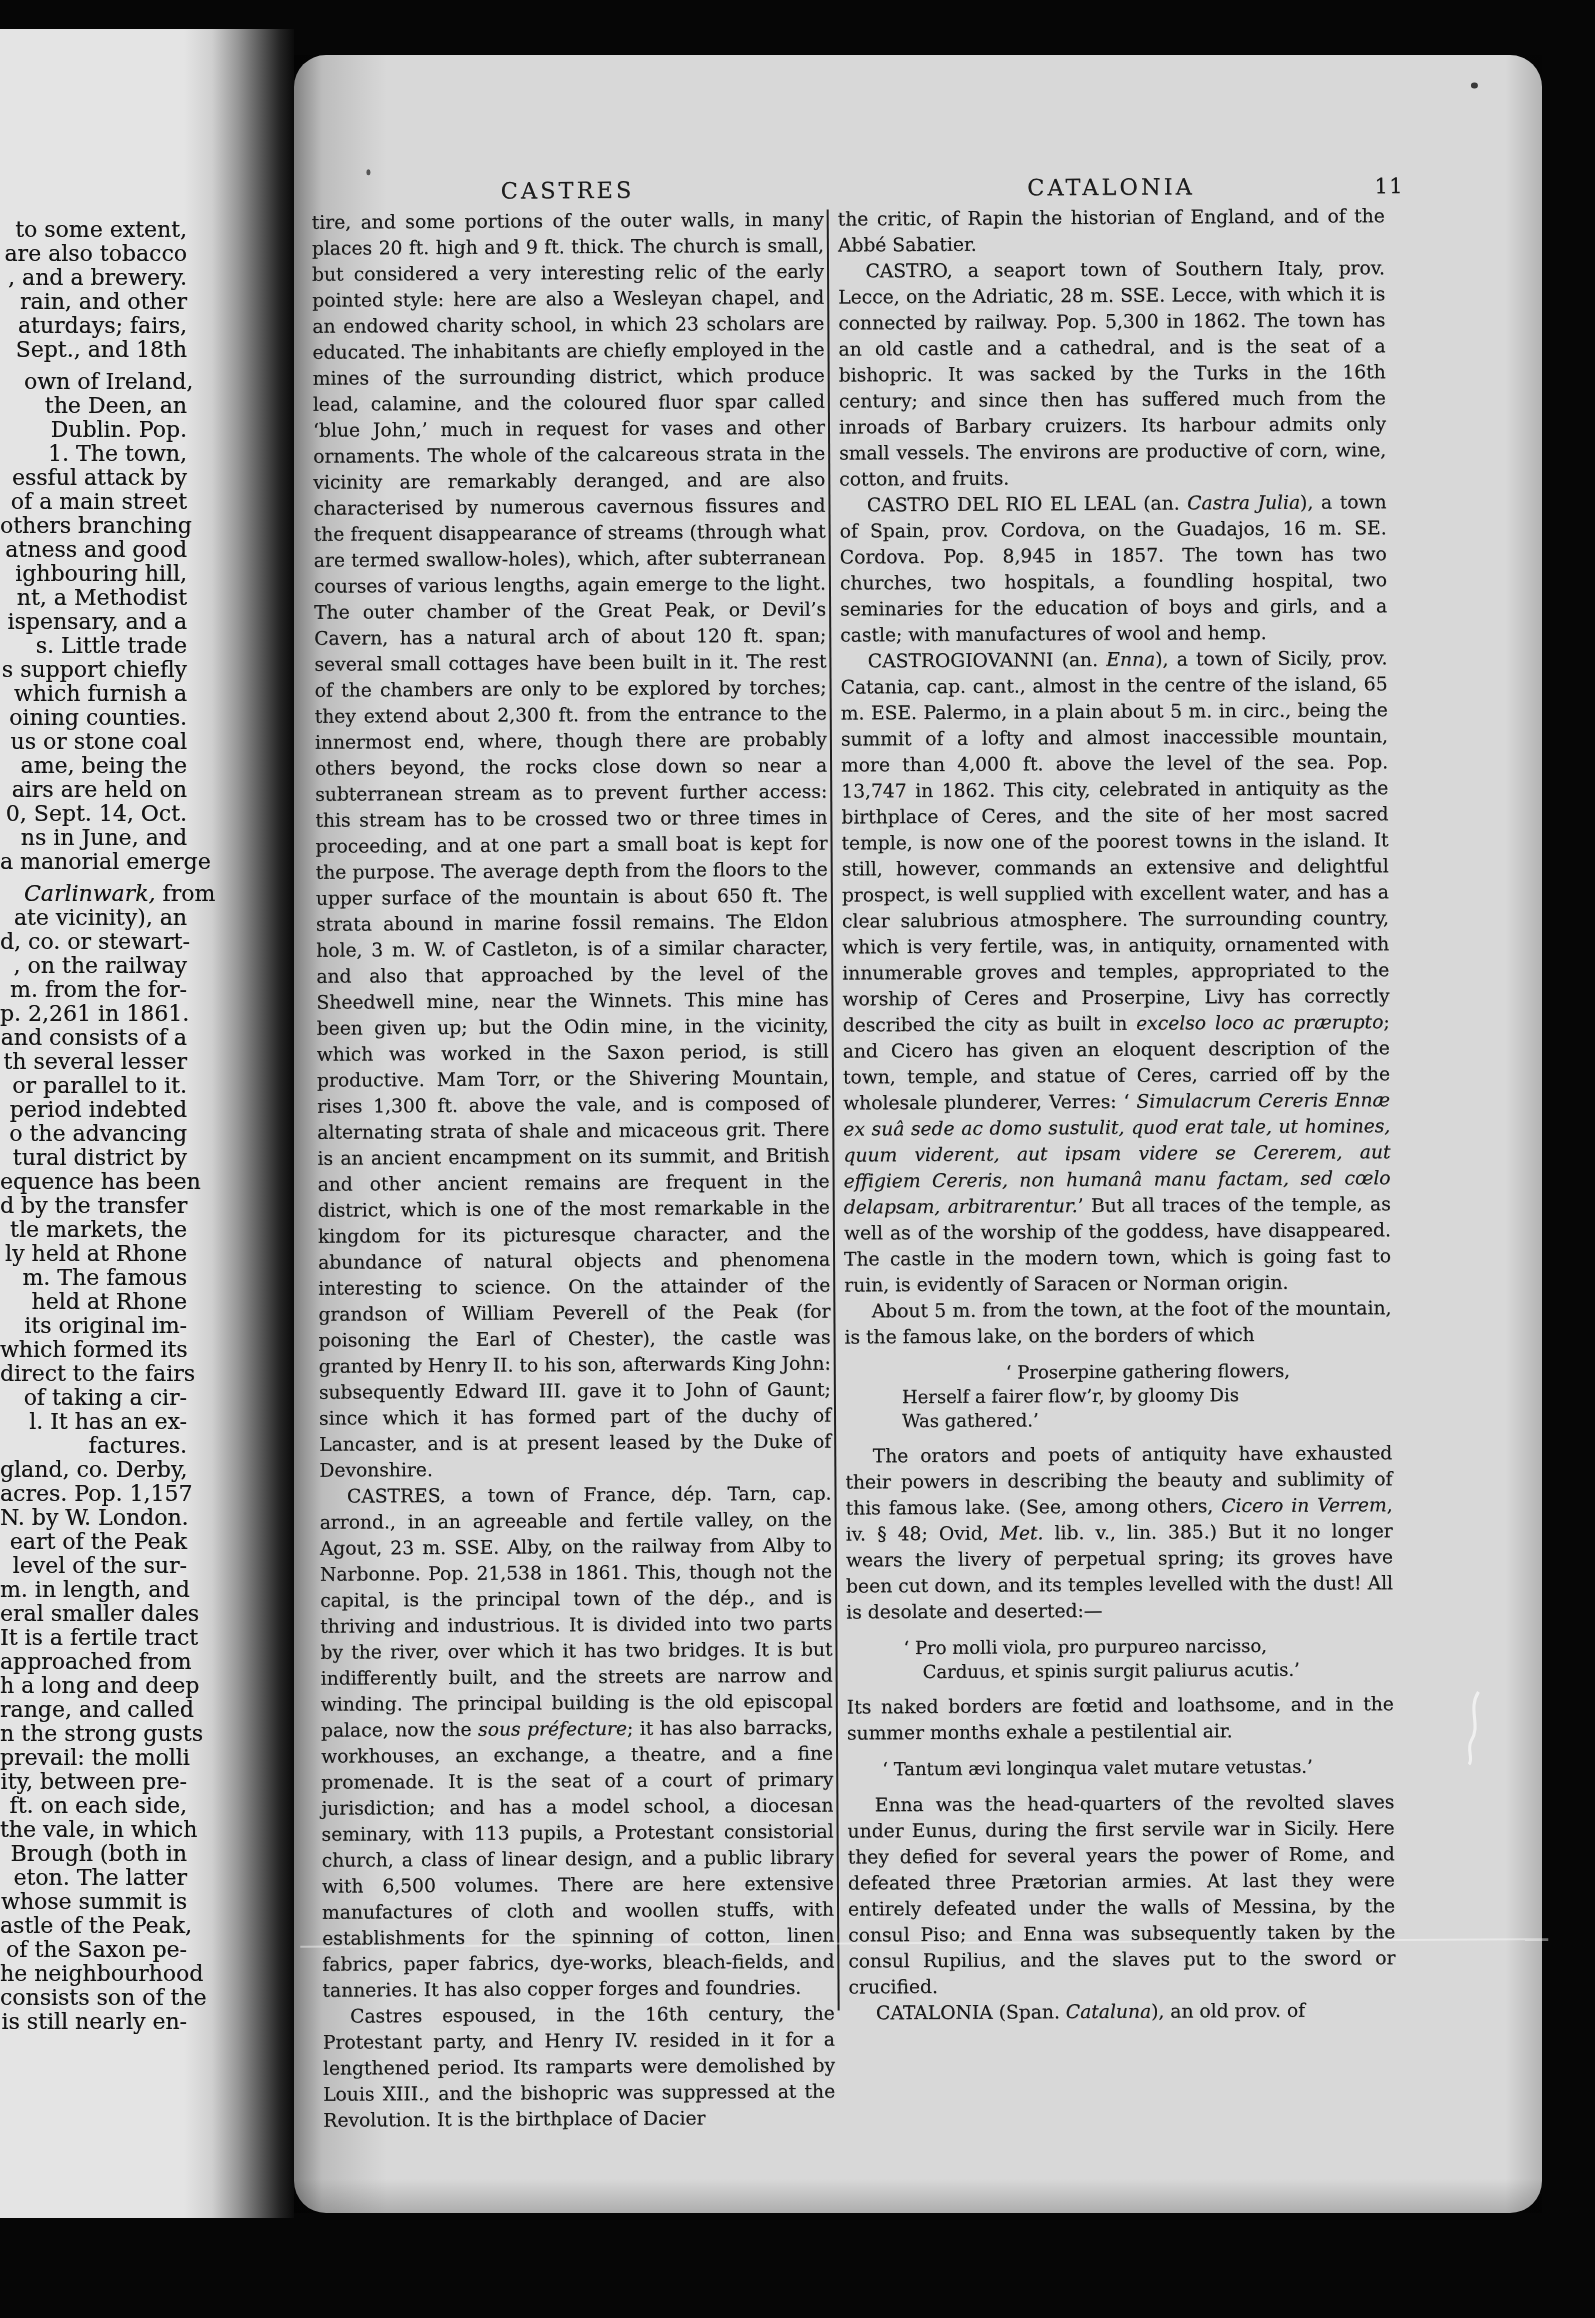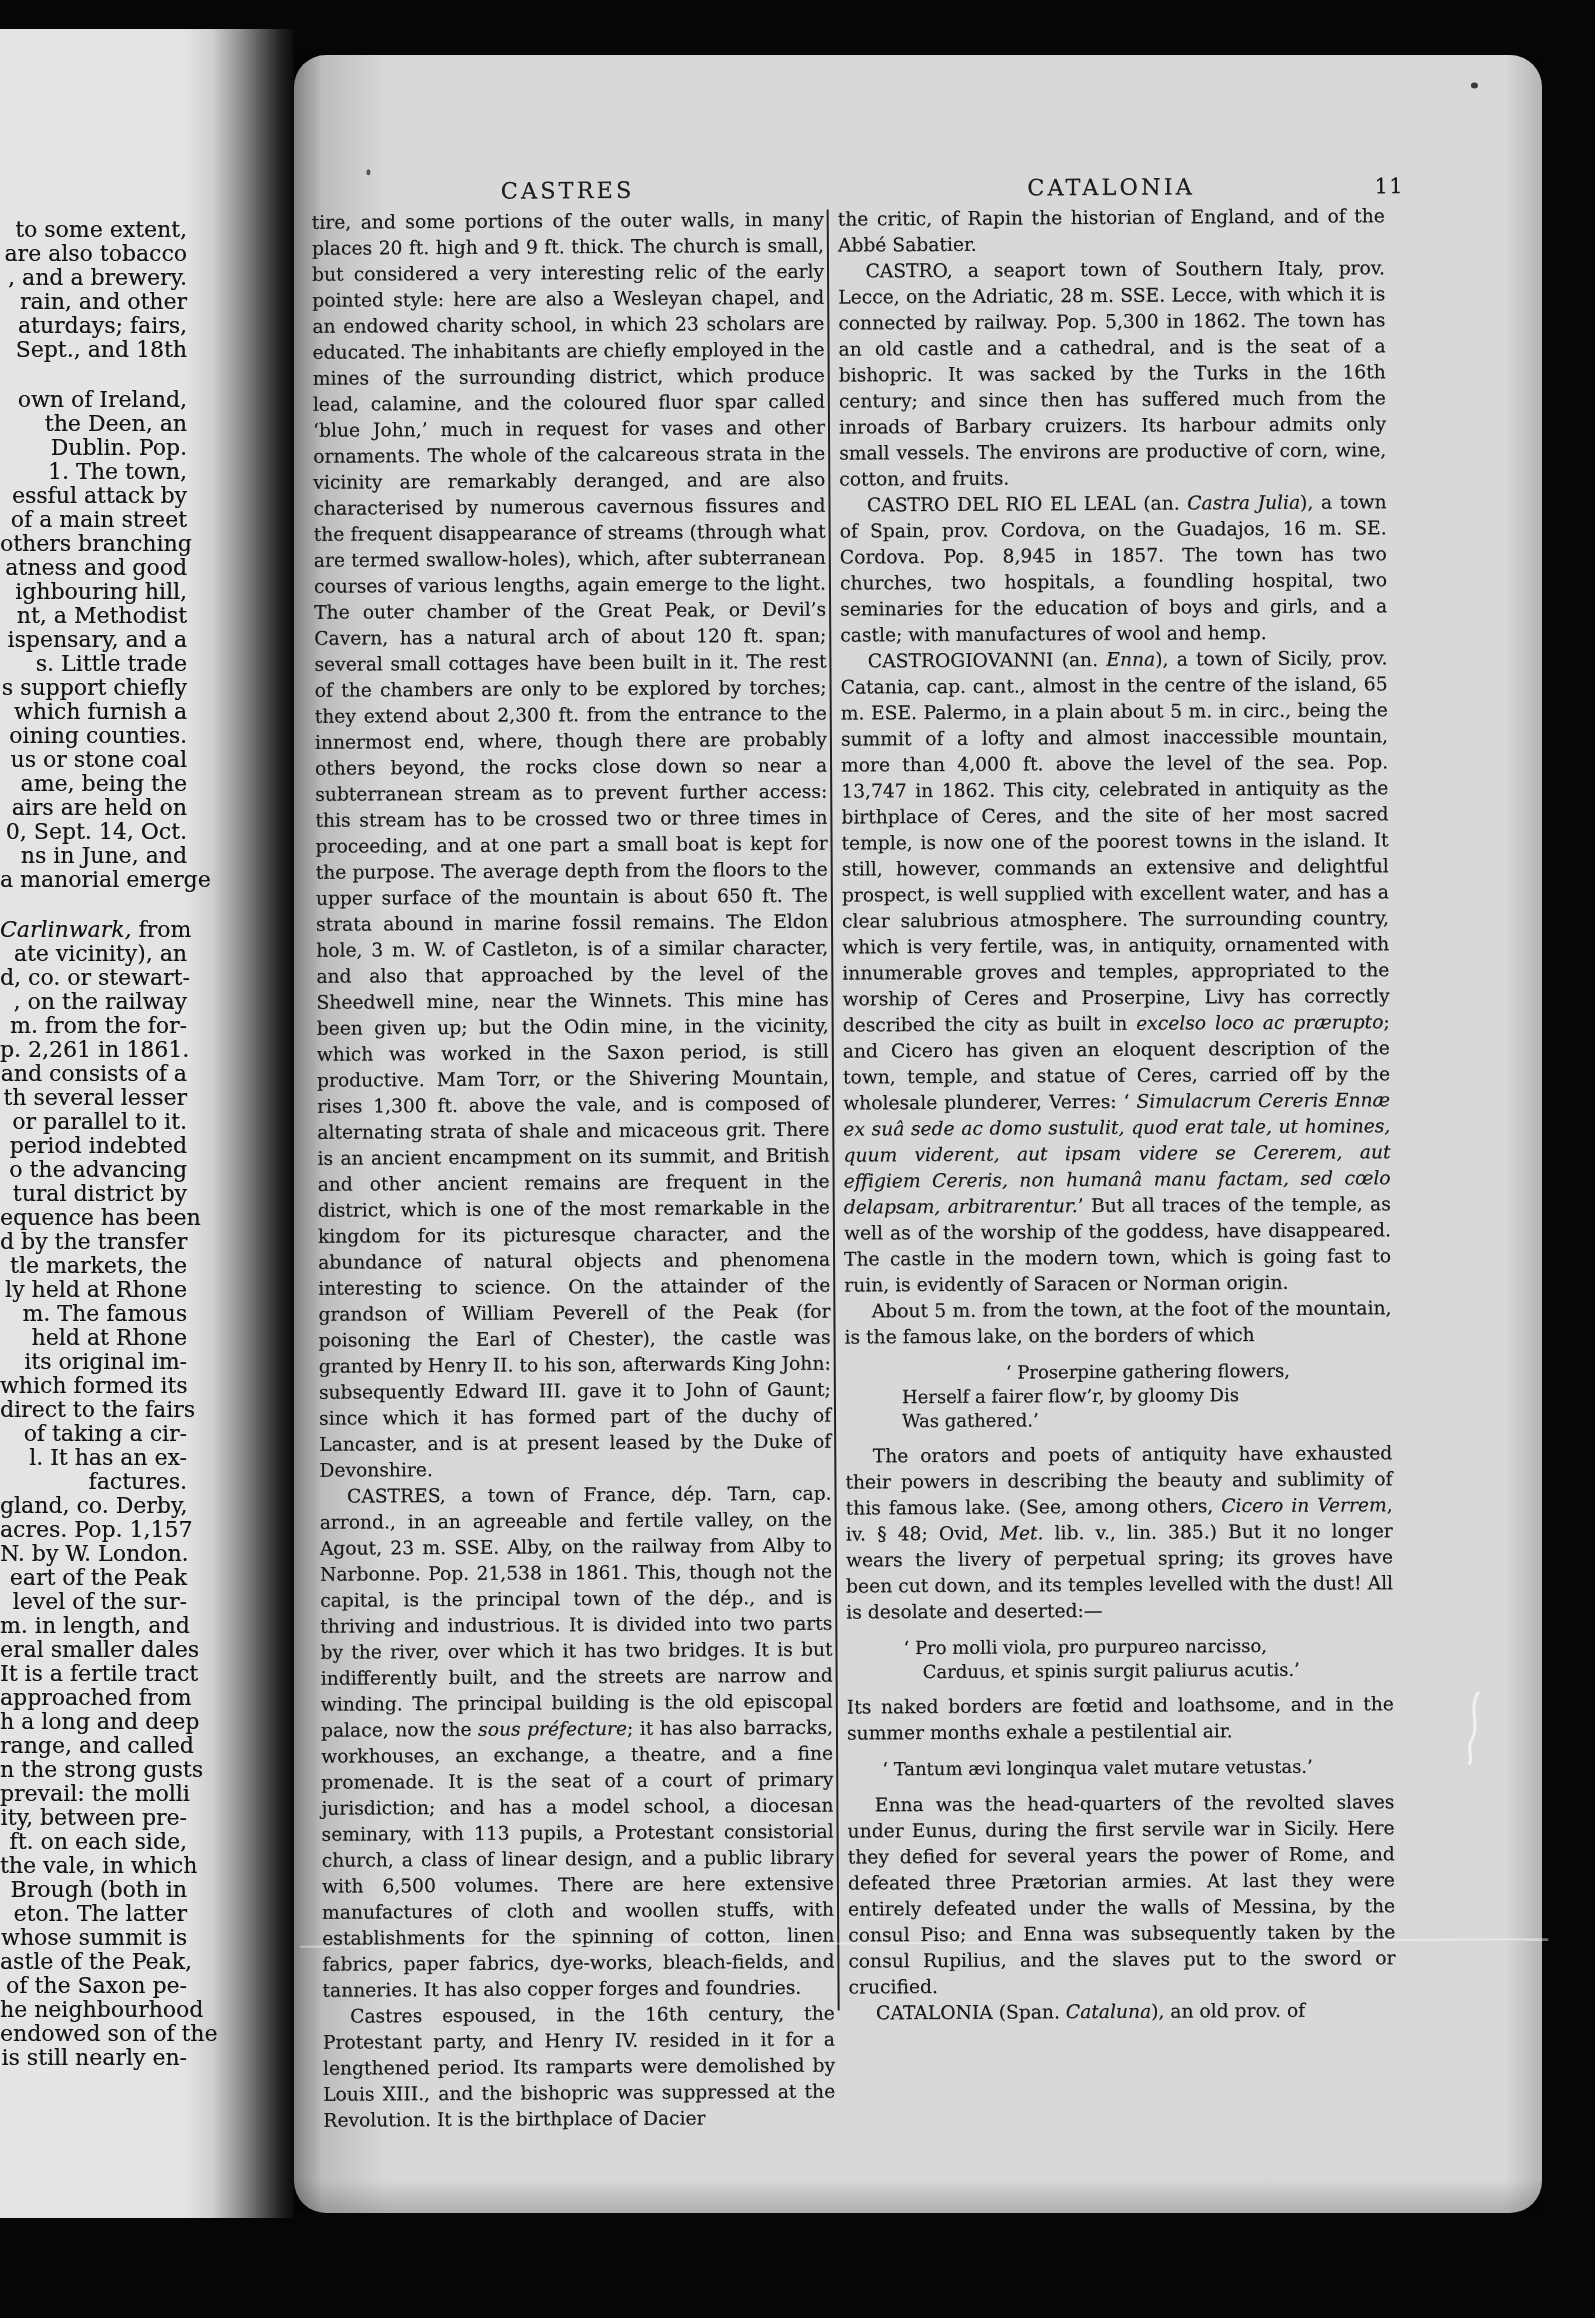--- a/index.html
+++ b/index.html
@@ -5,21 +5,21 @@
   html,body{margin:0;padding:0;background:#060606;}
   body{width:1596px;height:2319px;font-family:"DejaVu Serif",serif;}
   .scan{position:relative;width:1596px;height:2319px;background:#060606;overflow:hidden;}
 
   
   .left-page{position:absolute;left:0;top:29px;width:294px;height:2189px;
     background:linear-gradient(90deg,#e4e4e4 0px,#e4e4e4 184px,#cfcfcf 212px,#969696 238px,#585858 261px,#242424 280px,#0c0c0c 293px);}
   .left-lines{position:absolute;left:0;top:189px;width:187px;text-align:right;
     font-size:22px;line-height:24px;color:#131313;text-shadow:0.2px 0.3px 0.5px rgba(10,10,10,.55);}
   .lline{white-space:nowrap;overflow:visible;}
-  .lline.gap{margin-top:26px;}
+  .lline.gap{margin-top:8px;padding-left:24px;}
 
   
   .main-page{position:absolute;left:294px;top:55px;width:1248px;height:2158px;background:#d8d8d8;border-radius:32px;}
   .edge-left{position:absolute;left:0;top:0;bottom:0;width:93px;
     background:linear-gradient(90deg,rgba(0,0,0,.40),rgba(0,0,0,.13) 28px,rgba(0,0,0,0) 93px);}
   .edge-right{position:absolute;right:0;top:0;bottom:0;width:37px;
     background:linear-gradient(270deg,rgba(0,0,0,.17),rgba(0,0,0,0) 37px);}
   .edge-bottom{position:absolute;left:0;right:0;bottom:0;height:34px;
     background:linear-gradient(0deg,rgba(0,0,0,.20),rgba(0,0,0,0));}
 
@@ -121,21 +121,21 @@
         <div class="lline"><span>prevail: the molli</span></div>
         <div class="lline"><span>ity, between pre-</span></div>
         <div class="lline"><span>ft. on each side,</span></div>
         <div class="lline"><span>the vale, in which</span></div>
         <div class="lline"><span>Brough (both in</span></div>
         <div class="lline"><span>eton.  The latter</span></div>
         <div class="lline"><span>whose summit is</span></div>
         <div class="lline"><span>astle of the Peak,</span></div>
         <div class="lline"><span>of the Saxon pe-</span></div>
         <div class="lline"><span>he neighbourhood</span></div>
-        <div class="lline"><span>endowed son of the</span></div>
+        <div class="lline"><span>consists son of the</span></div>
         <div class="lline"><span>is still nearly en-</span></div>
       </div>
   </div>
 
   <div class="main-page">
     <div class="edge-left"></div>
     <div class="edge-right"></div>
     <div class="edge-bottom"></div>
 
     <div class="content">

